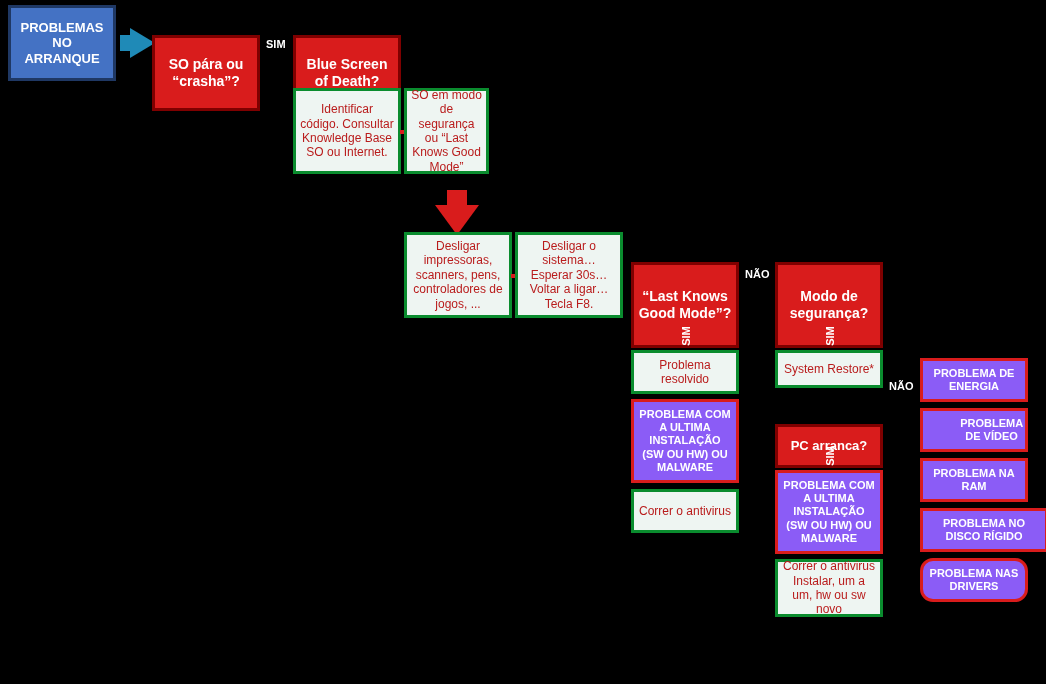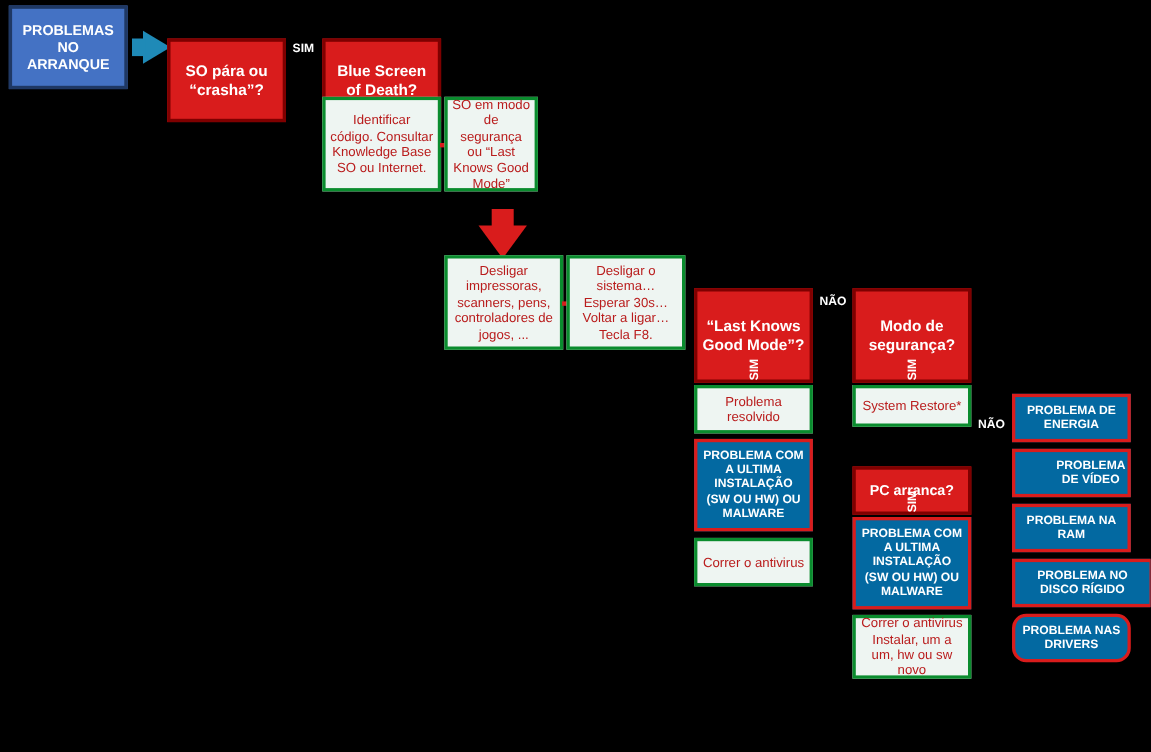--- a/index.html
+++ b/index.html
@@ -1,21 +1,21 @@
 <!DOCTYPE html>
 <html><head>
 <meta charset="utf-8">
 <style>
   * { box-sizing: border-box; margin: 0; padding: 0; }
   body { background: #000; width: 1046px; height: 684px; position: relative; font-family: Arial, sans-serif; }
   .node { position: absolute; display: flex; align-items: center; justify-content: center; text-align: center; padding: 4px; line-height: 1.2; }
   .start-blue { background: #4472c4; border: 3px solid #1f3864; color: #fff; font-weight: bold; font-size: 13px; }
   .red-box { background: #d91c1c; border: 3px solid #7f0000; color: #fff; font-weight: bold; font-size: 14px; margin-top: 30px; }
   .info-box { background: #eef5f2; border: 3px solid #0a8c2e; color: #b91c1c; font-size: 12px; }
-  .blue-outcome { background: #0369a1; border: 3px solid #d91c1c; color: #fff; font-weight: bold; font-size: 11px; }
+  .blue-outcome { background: #8b5cf6; border: 3px solid #d91c1c; color: #fff; font-weight: bold; font-size: 11px; }
   .label { position: absolute; color: #fff; font-size: 11px; font-weight: bold; }
   .label-v { transform: rotate(-90deg); transform-origin: center; }
   .arrow-right-blue { position:absolute; width:0; height:0; border-top:15px solid transparent; border-bottom:15px solid transparent; border-left:25px solid #1f8ab7; }
   .arrow-right-blue::before { content:""; position:absolute; left:-35px; top:-8px; width:12px; height:16px; background:#1f8ab7; }
   .arrow-right-red { position:absolute; width:0; height:0; border-top:7px solid transparent; border-bottom:7px solid transparent; border-left:14px solid #d91c1c; }
   .arrow-right-red::before { content:""; position:absolute; left:-20px; top:-2px; width:20px; height:4px; background:#d91c1c; }
   .arrow-down-red { position:absolute; width:0; height:0; border-left:22px solid transparent; border-right:22px solid transparent; border-top:30px solid #d91c1c; }
   .arrow-down-red::before { content:""; position:absolute; left:-10px; top:-45px; width:20px; height:20px; background:#d91c1c; }
 </style>
 </head>

